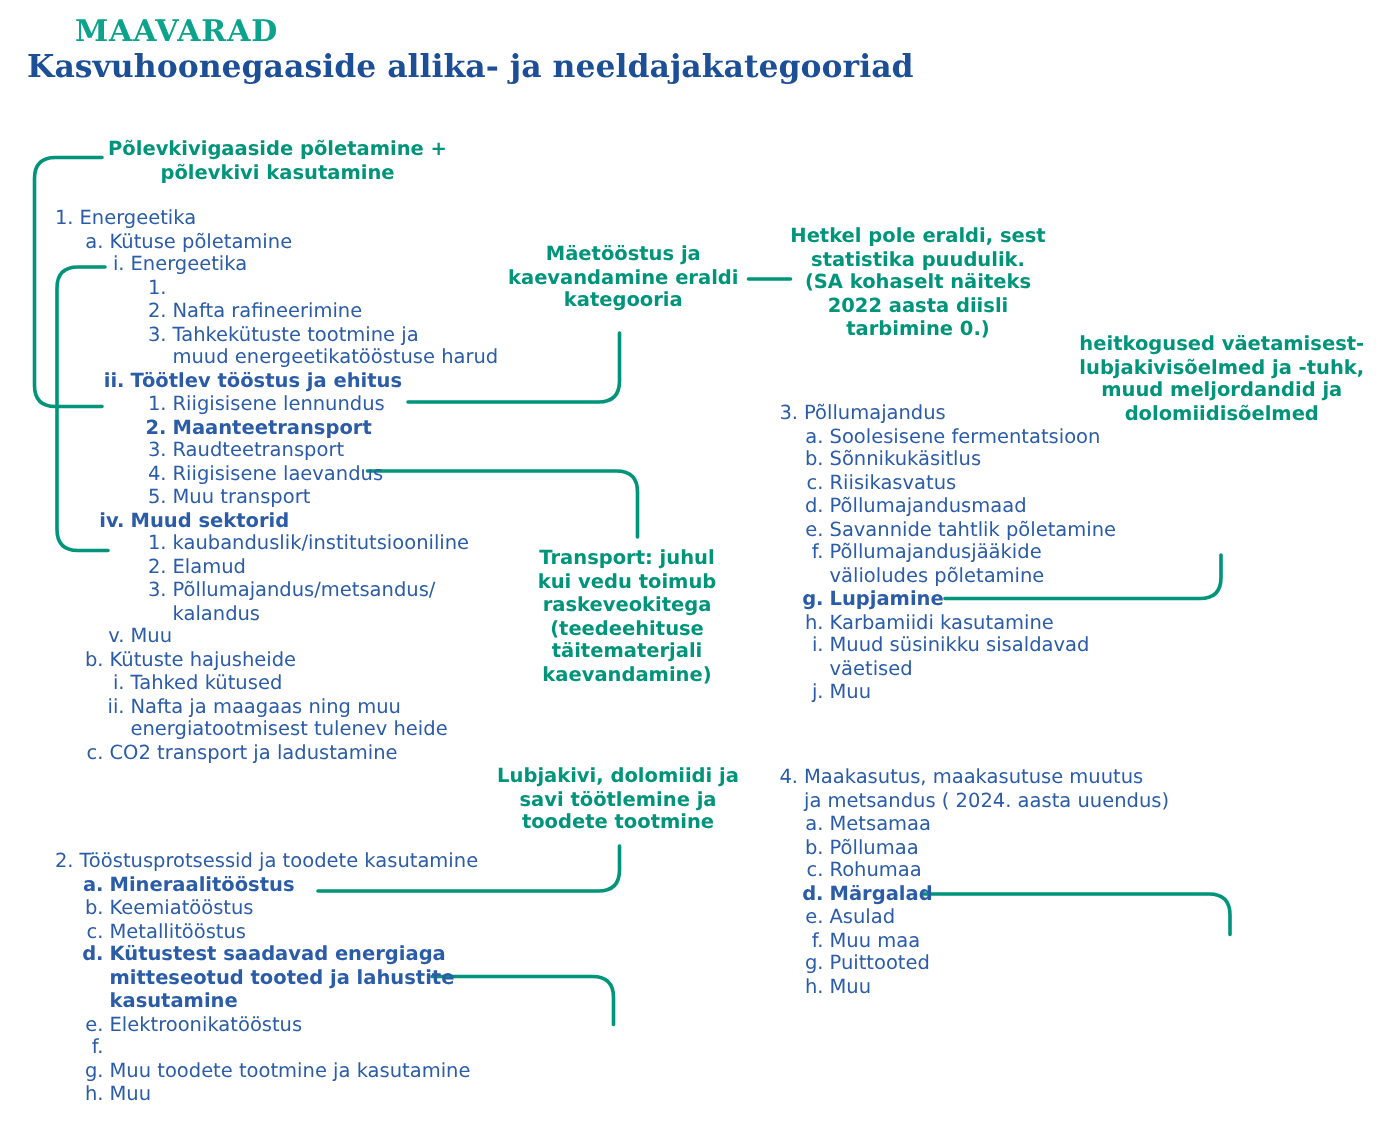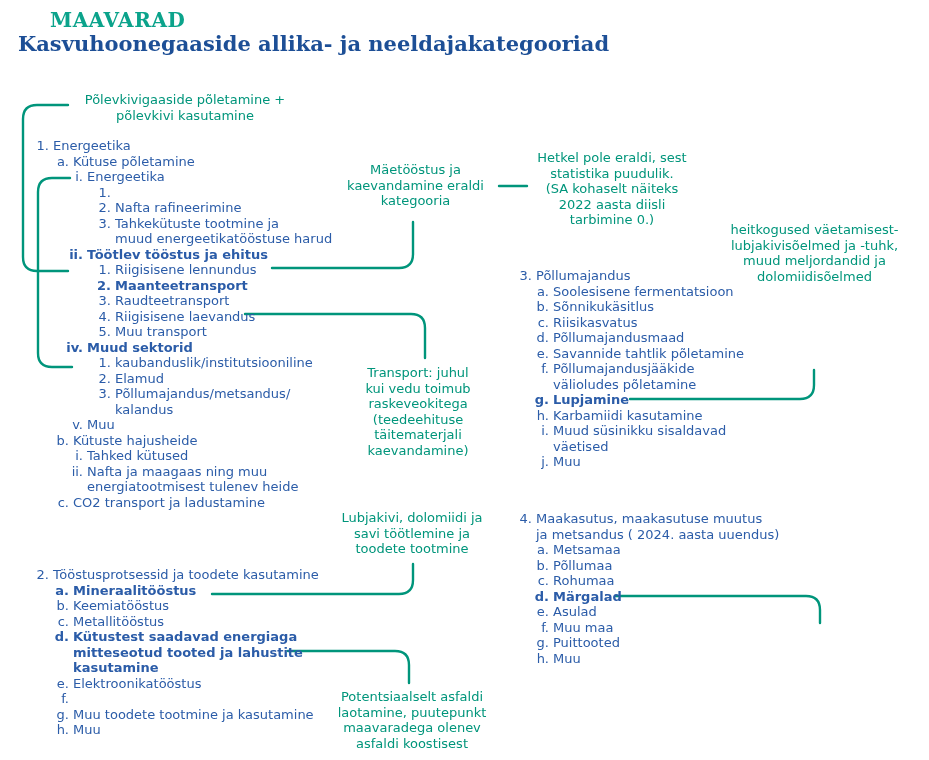--- a/index.html
+++ b/index.html
@@ -30,21 +30,21 @@
   .row{display:flex;align-items:flex-start;}
   .row .m{flex:0 0 auto;text-align:right;margin-right:4px;}
   .row .t{white-space:pre-line;}
   .row.bold{font-weight:bold;}
   .lv0{padding-left:0;}   .lv0 .m{width:16px;}
   .lv1{padding-left:20px;}.lv1 .m{width:16px;}
   .lv2{padding-left:28px;}.lv2 .m{width:22px;}
   .lv3{padding-left:62px;}.lv3 .m{width:16px;}
   .rlist .lv1{padding-left:18px;} .rlist .lv1 .m{width:15px;}
   .note{
-    position:absolute;color:var(--teal);font-weight:normal;
+    position:absolute;color:var(--teal);font-weight:bold;
     font-size:13px;line-height:15.5px;text-align:center;white-space:pre-line;
   }
   svg.connectors{position:absolute;left:0;top:0;pointer-events:none;}
   svg.connectors path{stroke:#00957B;stroke-width:2.4;fill:none;stroke-linecap:round;}
 </style>
 </head>
 <body>
 
 <div class="canvas">
 
@@ -79,24 +79,20 @@
 dolomiidisõelmed</div>
   <div class="note" style="left:338px;top:365px;width:160px;">Transport: juhul
 kui vedu toimub
 raskeveokitega
 (teedeehituse
 täitematerjali
 kaevandamine)</div>
   <div class="note" style="left:322px;top:510px;width:180px;">Lubjakivi, dolomiidi ja
 savi töötlemine ja
 toodete tootmine</div>
-  <div class="note" style="left:317px;top:689px;width:190px;">Potentsiaalselt asfaldi
-laotamine, puutepunkt
-maavaradega olenev
-asfaldi koostisest</div>
 
   <div class="list" style="left:33px;top:138px;width:330px;">
 
       <div class="row lv0">
         <span class="m">1.</span>
         <span class="t">Energeetika</span>
       </div>
 
       <div class="row lv1">
         <span class="m">a.</span>

